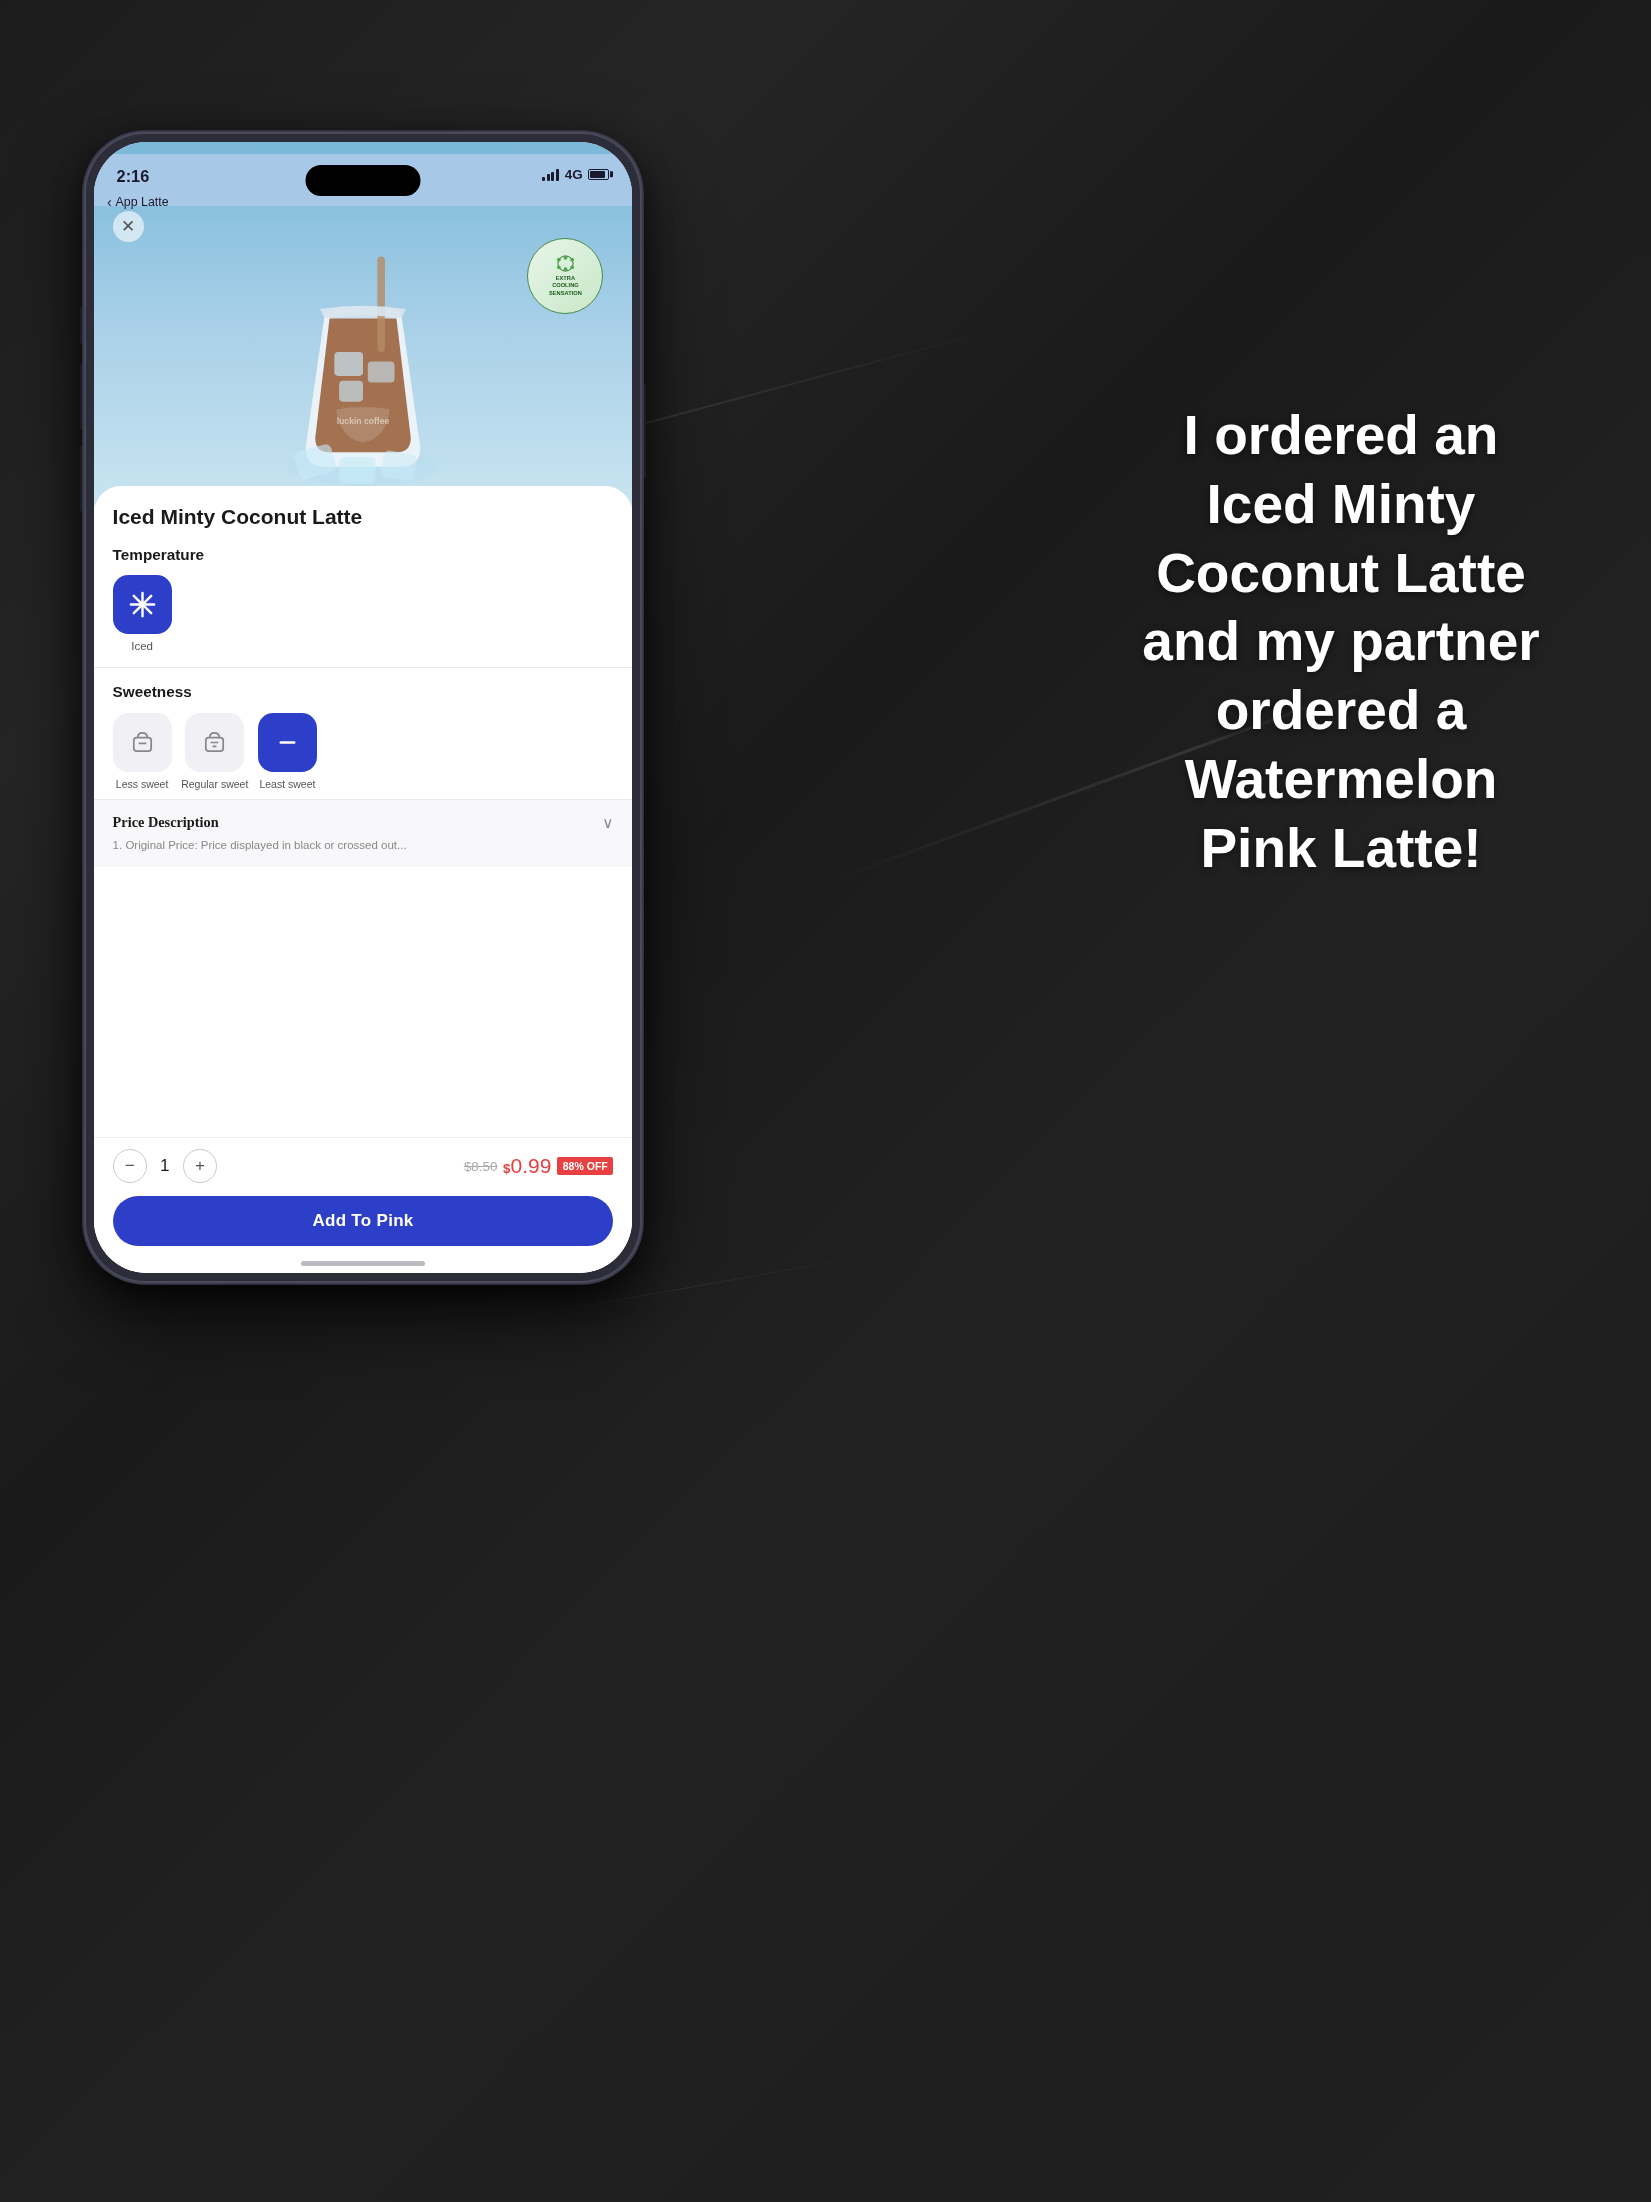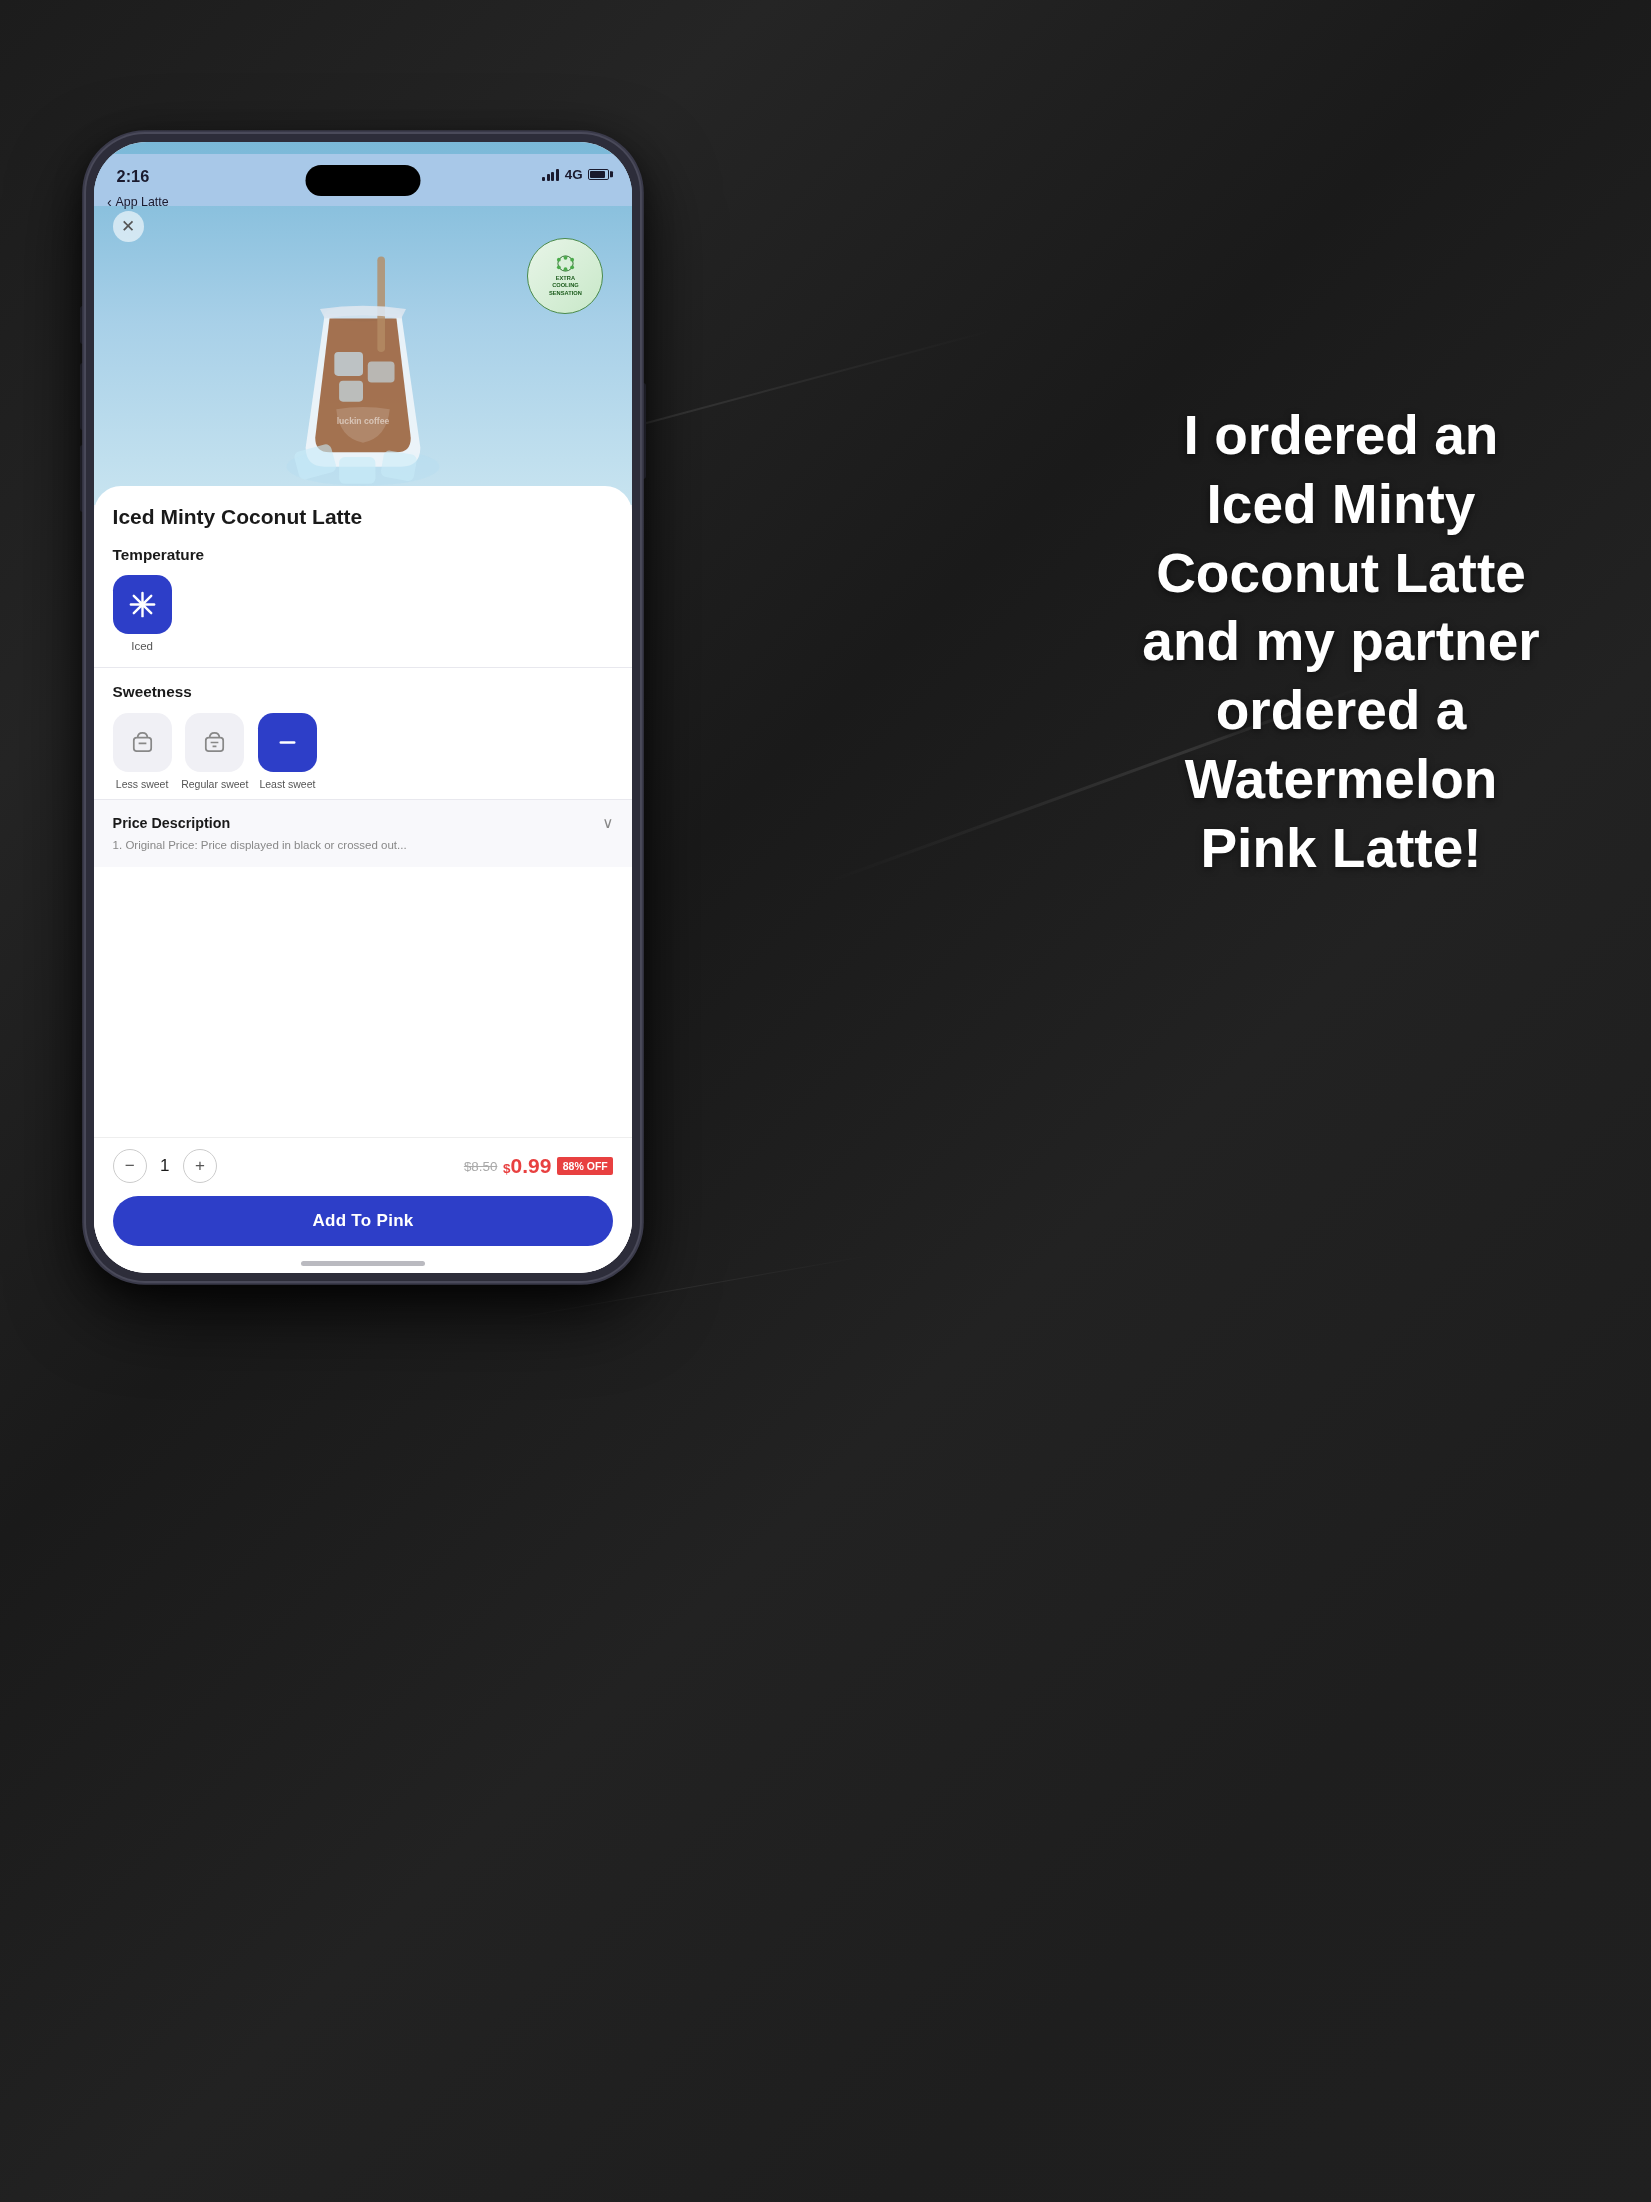--- a/index.html
+++ b/index.html
@@ -379,20 +379,21 @@
       padding: 13.4px 19px;
       background: #f8f8fb;
       border-top: 1px solid #e8e8ee;
     }
 
     .price-desc-header {
       display: flex;
       justify-content: space-between;
       align-items: center;
       margin-bottom: 5.7px;
+      font-family: Liberation Serif, serif;
     }
 
     .price-desc-title {
       font-size: 14.3px;
       font-weight: 600;
       color: #1a1a1a;
     }
 
     .price-desc-text {
       font-size: 11.5px;
@@ -667,21 +668,21 @@
 
       <div class="bottom-bar">
         <div class="quantity-price-row">
           <div class="quantity-control">
             <button class="qty-btn">−</button>
             <span class="qty-value">1</span>
             <button class="qty-btn">+</button>
           </div>
           <div class="price-area">
             <span class="original-price">$8.50</span>
-            <span class="sale-price"><span style="font-size:13.4px;color:#e84040;">$</span><span style="color:#e84040;font-size:21px;font-weight:700;text-align:center;">0.99</span></span>
+            <span class="sale-price"><span style="font-size:13.4px;color:#e84040;">$</span><span style="color:#e84040;font-size:21px;font-weight:400;text-align:center;">0.99</span></span>
             <span class="discount-badge">88% OFF</span>
           </div>
         </div>
         <button class="add-to-cart-btn">Add To Pink</button>
       </div>
 
       <div class="home-indicator"></div>
 
     </div>
   </div>

